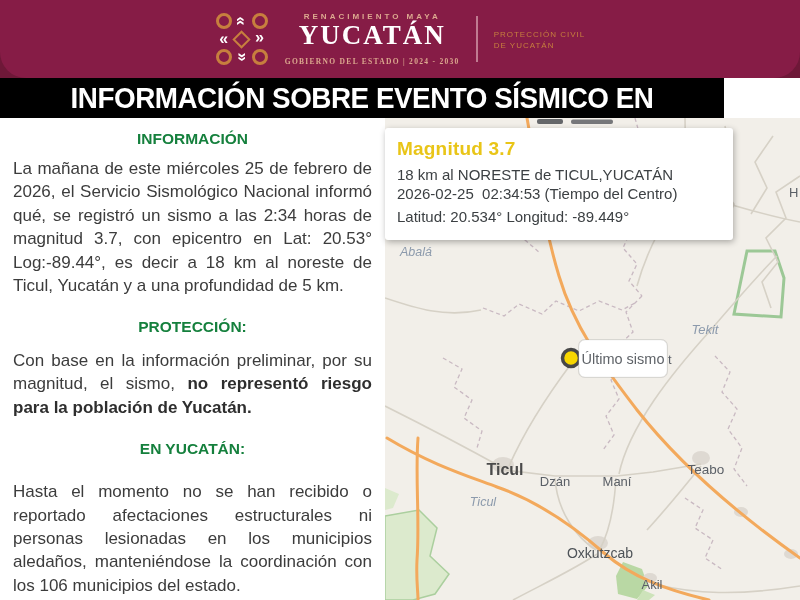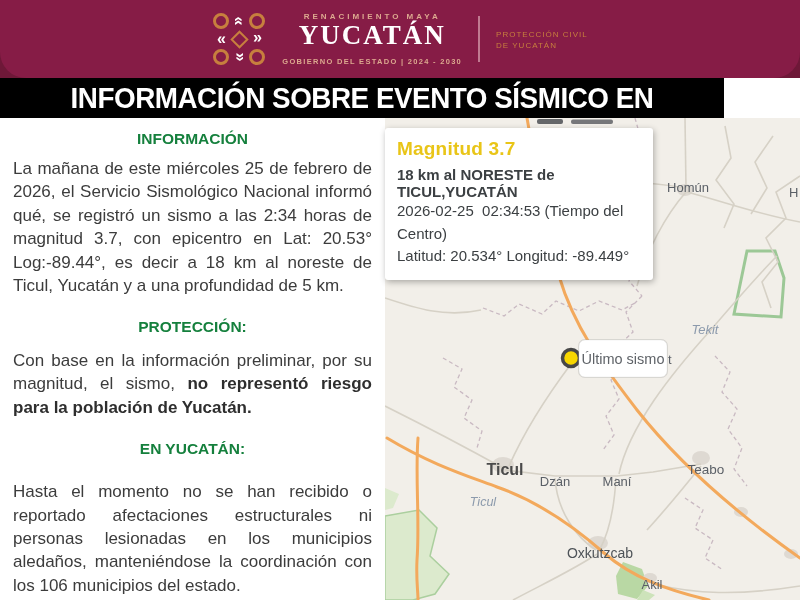--- a/index.html
+++ b/index.html
@@ -16,21 +16,21 @@
   .ring{width:10px;height:10px;border:3px solid #C77F3E;border-radius:50%;}
   .chev{color:#fff;font-weight:bold;font-size:16px;line-height:1;display:block;}
   .chev.up{transform:rotate(90deg);}
   .chev.down{transform:rotate(-90deg);}
   .chev.right{transform:rotate(180deg);}
   .diam{width:9px;height:9px;border:2.5px solid #C77F3E;background:#861C46;transform:rotate(45deg);}
   .brand-text{text-align:center;}
   .tagline{font-size:8px;font-weight:bold;letter-spacing:3px;color:#DCA98F;}
   .brand-name{font-family:"Liberation Serif", serif;font-size:27px;font-weight:bold;
               color:#fff;letter-spacing:2px;line-height:1.05;}
-  .brand-sub{font-size:7.5px;font-weight:bold;letter-spacing:1.3px;color:#DCA98F;margin-top:8px;}
+  .brand-sub{font-size:7.5px;font-weight:bold;letter-spacing:1.3px;color:#DCA98F;margin-top:8px;font-family:Liberation Serif, serif;}
   .divider{width:2px;height:46px;background:#D8A4B0;opacity:.7;}
   .agency{text-align:left;}
   .agency-name{font-family:"Liberation Serif", serif;font-size:23px;font-weight:bold;
                color:#fff;letter-spacing:1px;line-height:1.05;}
   .agency-sub{font-size:8px;font-weight:normal;letter-spacing:1px;color:#C77F3E;line-height:1.3;}
   .agency-sub.first{margin-top:3px;}
 
   
   .banner{position:absolute;left:0;top:78px;width:724px;height:40px;background:#000000;}
   .banner h1{margin:0;line-height:40px;text-align:center;color:#fff;
@@ -41,25 +41,25 @@
        color:#3C3C3C;}
   .sec{font-size:15.5px;font-weight:700;color:#15803d;text-align:center;margin:12px 0 9px;}
   .sec.m2{margin:20px 0 13px;}
   .sec.m3{margin:21px 0 22px;}
   .col p{margin:0 0 14px;font-size:17px;line-height:1.38;text-align:justify;}
   .col strong{color:#2E2E2E;}
 
   
   .map{position:absolute;left:385px;top:118px;width:415px;height:482px;background:#F2EFE9;}
   .map svg{display:block;}
-  .card{position:absolute;left:0;top:10px;width:268px;box-sizing:border-box;
+  .card{position:absolute;left:0;top:10px;width:348px;box-sizing:border-box;
         padding:10px 12px 12px;background:#fff;border-radius:3px;
         box-shadow:1px 2px 6px rgba(0,0,0,.30);}
   .mag{font-size:19px;font-weight:bold;color:#E9C517;letter-spacing:.2px;}
-  .loc{font-size:15px;font-weight:bold;color:#3C4043;margin-top:6px;}
+  .loc{font-size:15px;font-weight:normal;color:#3C4043;margin-top:6px;}
   .line{font-size:15px;color:#3C4043;line-height:1.5;white-space:pre-wrap;}
   .mlabel{font-size:13px;fill:#5A5F66;}
   .mlabel.big{font-size:16px;font-weight:bold;fill:#4A4A4A;}
   .mlabel.ital{font-style:italic;fill:#8C9AAC;font-size:12.5px;}
 </style>
 </head>
 <body>
 
 <div class="page">
 

